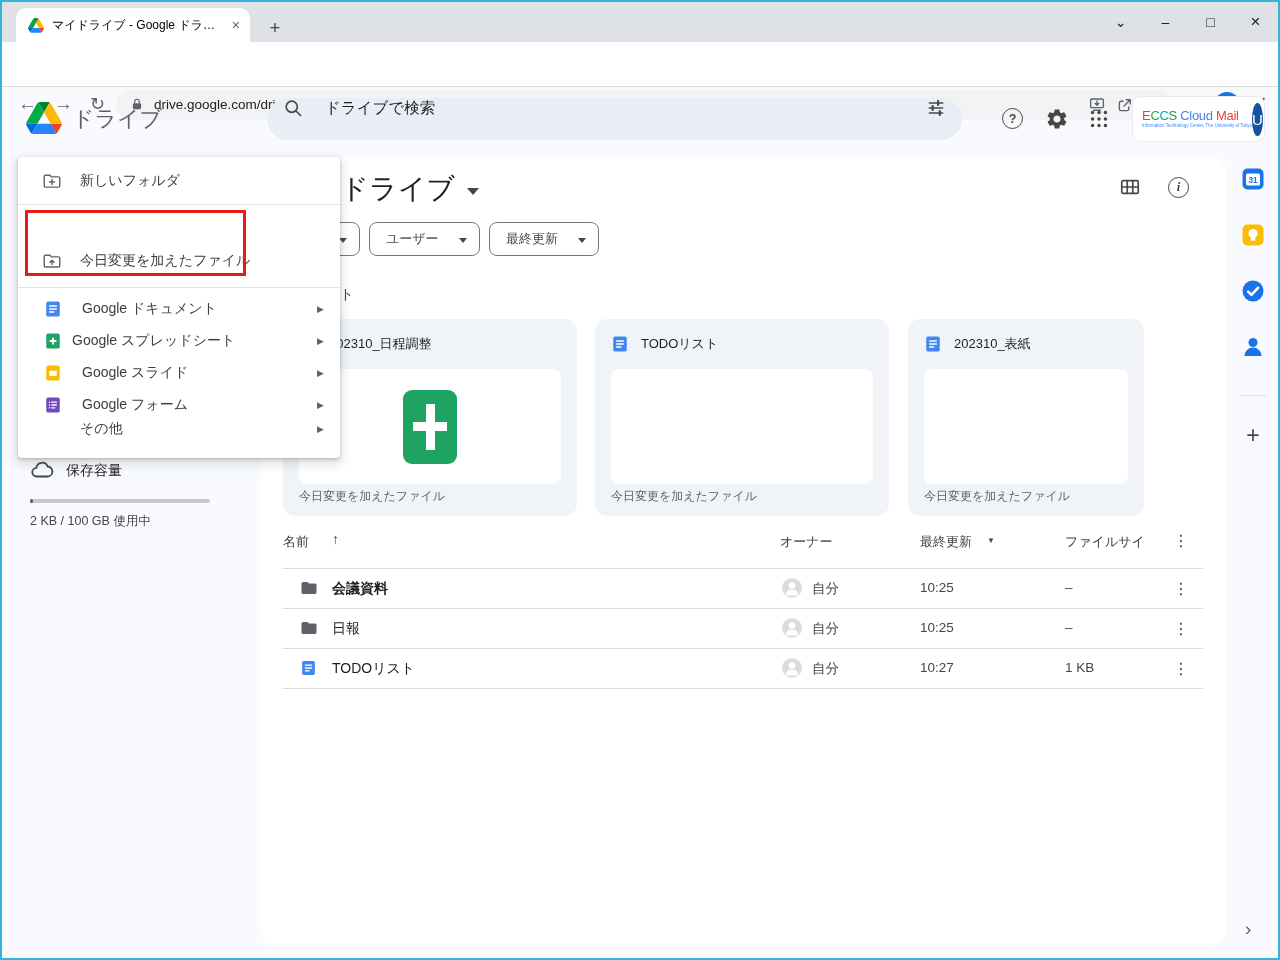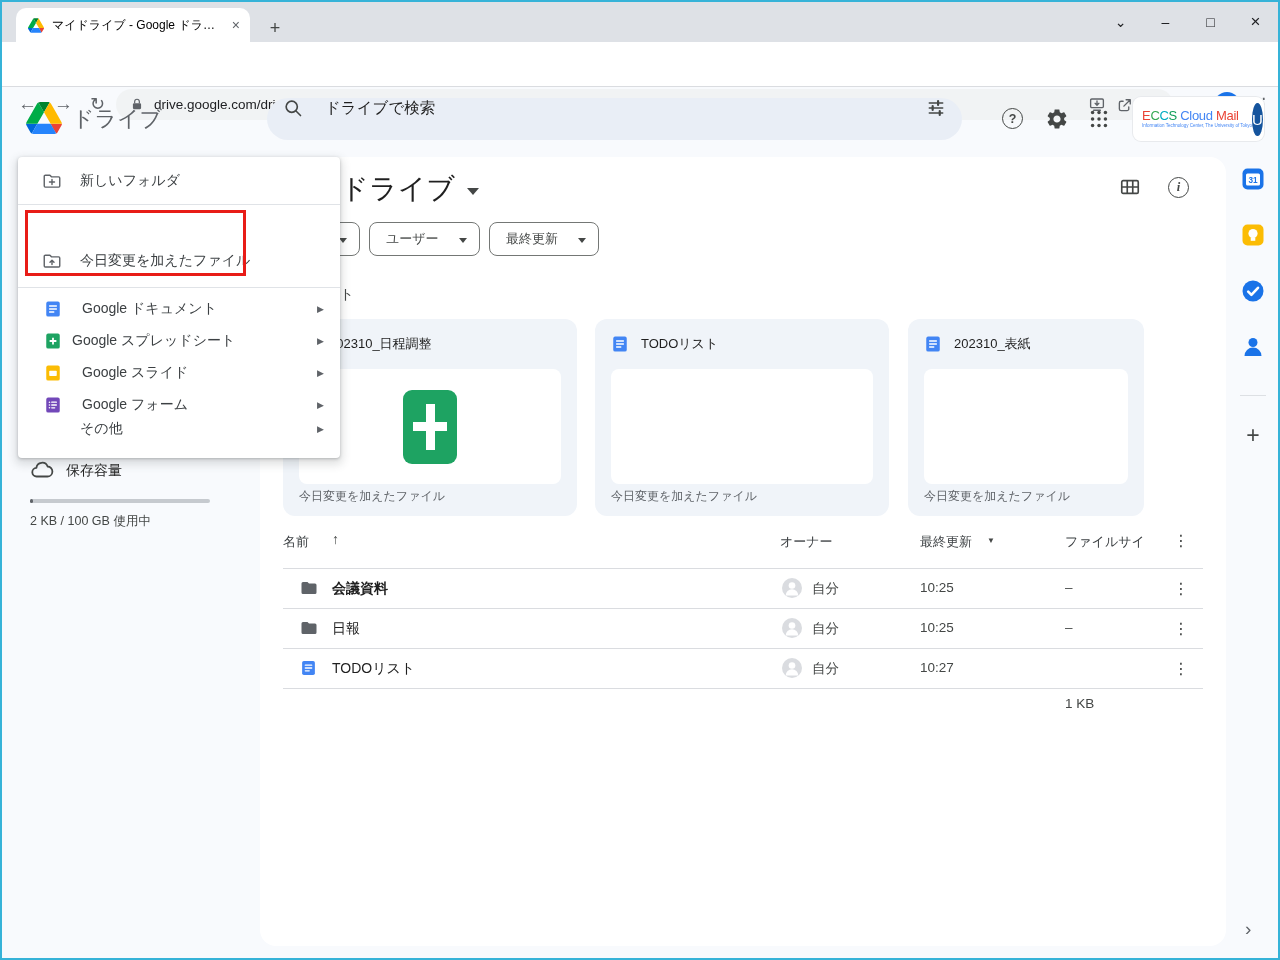--- a/index.html
+++ b/index.html
@@ -335,21 +335,21 @@
     </svg>
     <span class="abs cell-name" style="left:49px;top:12px;">TODOリスト</span>
     <div class="abs row-avatar" style="left:499px;top:10px;">
       <svg width="20" height="20" viewBox="0 0 24 24">
           <circle cx="12" cy="9" r="4" fill="#fff"></circle>
           <path d="M4.5 21a7.5 7.5 0 0 1 15 0z" fill="#fff"></path>
         </svg>
     </div>
     <span class="abs cell-sec" style="left:529px;top:12px;">自分</span>
     <span class="abs cell-sec" style="left:637px;top:12px;">10:27</span>
-    <span class="abs cell-sec" style="left:782px;top:12px;margin-top:36px;">1 KB</span>
+    <span class="abs cell-sec" style="left:782px;top:12px;">1 KB</span>
     <span class="abs krow" style="left:890px;top:11px;">⋮</span>
   </div>
   <div class="abs rowline" style="top:686px;"></div>
 
   <svg class="abs" style="left:28px;top:456px;" width="24" height="24" viewBox="0 0 24 24">
     <path d="M6.8 18.5a4.3 4.3 0 0 1-.4-8.6 5.8 5.8 0 0 1 11.2-1.4 4.6 4.6 0 0 1-.4 10z" stroke="#444746" stroke-width="1.8" fill="none" stroke-linejoin="round"></path>
   </svg>
   <div class="abs storage-label">保存容量</div>
   <div class="abs storage-track"></div>
   <div class="abs storage-fill"></div>

